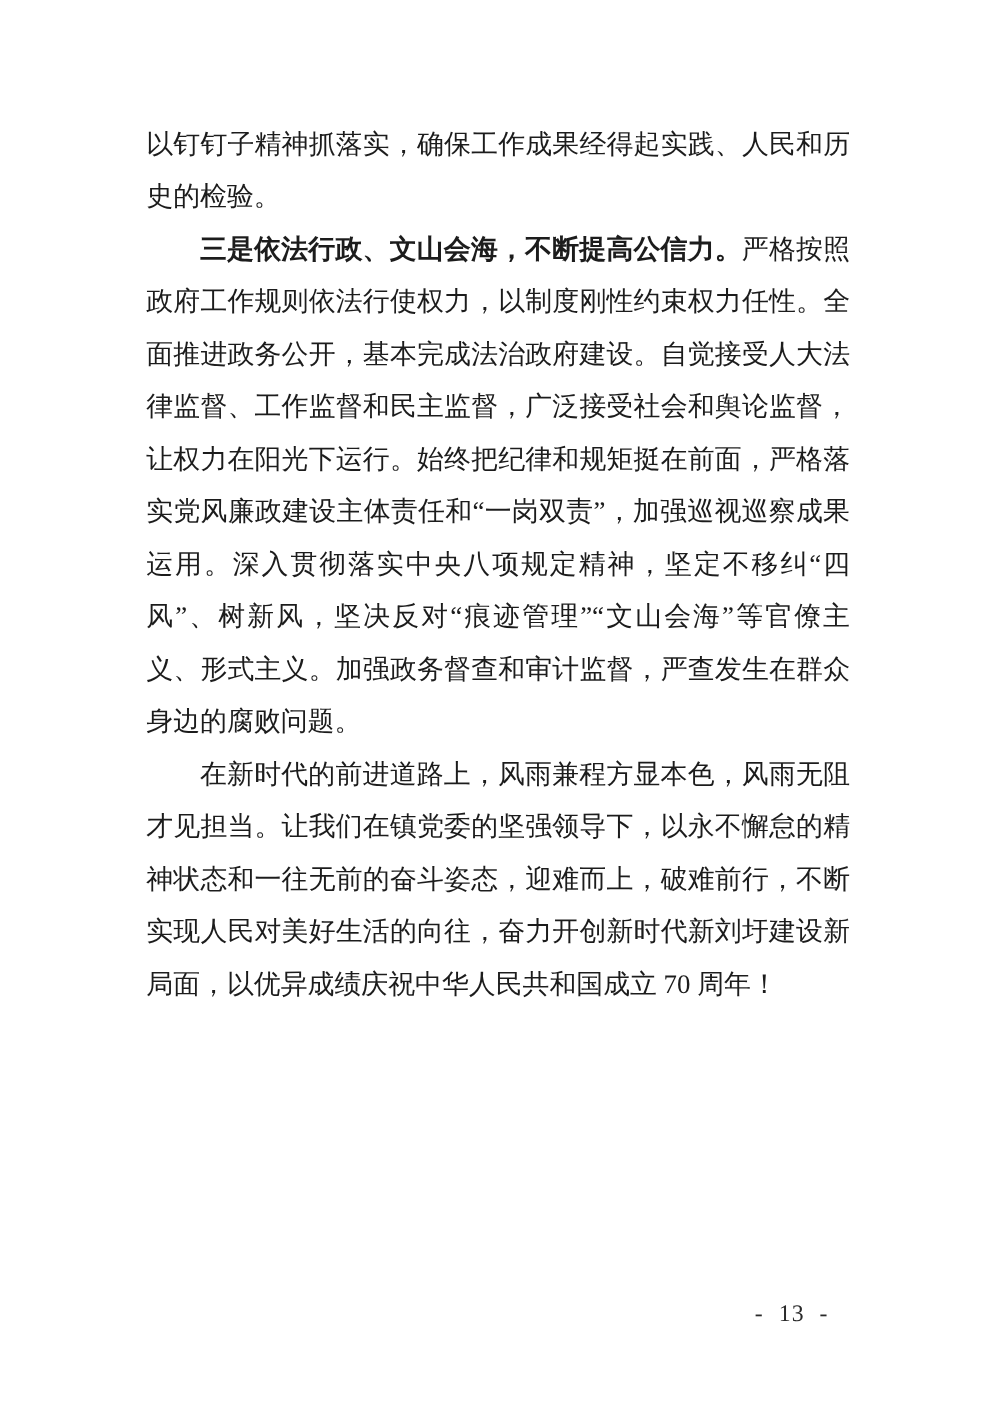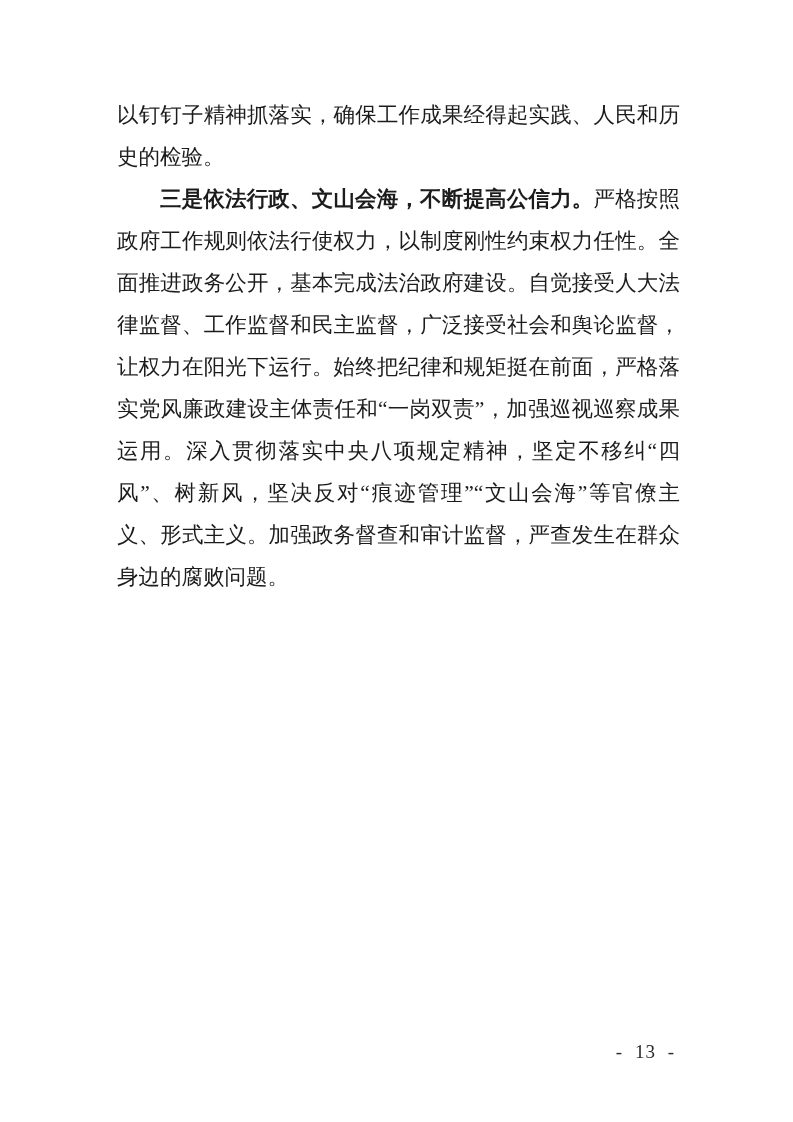--- a/index.html
+++ b/index.html
@@ -32,35 +32,36 @@
   }
   .para.indent {
     text-indent: 2em;
   }
   .bold-lead {
     font-weight: 700;
   }
   .page-footer {
     position: absolute;
     top: 1041px;
-    right: 118px;
+    right: 130px;
     font-size: 19px;
     color: #2a2a2a;
     letter-spacing: 1px;
     word-spacing: 6px;
     font-family: "Liberation Serif", "DejaVu Serif", serif;
   }
 </style>
 </head>
 <body>
 
 <div class="page">
   <div class="content">
     <p class="para"><span class="bold-lead"></span><span>以钉钉子精神抓落实，确保工作成果经得起实践、人民和历史的检验。</span></p>
 
     <p class="para indent"><span class="bold-lead">三是依法行政、文山会海，不断提高公信力。</span><span>严格按照政府工作规则依法行使权力，以制度刚性约束权力任性。全面推进政务公开，基本完成法治政府建设。自觉接受人大法律监督、工作监督和民主监督，广泛接受社会和舆论监督，让权力在阳光下运行。始终把纪律和规矩挺在前面，严格落实党风廉政建设主体责任和“一岗双责”，加强巡视巡察成果运用。深入贯彻落实中央八项规定精神，坚定不移纠“四风”、树新风，坚决反对“痕迹管理”“文山会海”等官僚主义、形式主义。加强政务督查和审计监督，严查发生在群众身边的腐败问题。</span></p>
 
+    <p class="para indent"><span class="bold-lead"></span><span>在新时代的前进道路上，风雨兼程方显本色，风雨无阻才见担当。让我们在镇党委的坚强领导下，以永不懈怠的精神状态和一往无前的奋斗姿态，迎难而上，破难前行，不断实现人民对美好生活的向往，奋力开创新时代新刘圩建设新局面，以优异成绩庆祝中华人民共和国成立 70 周年！</span></p>
   </div>
 
   <div class="page-footer">
     <span>- 13 -</span>
   </div>
 </div>
 
 </body></html>

